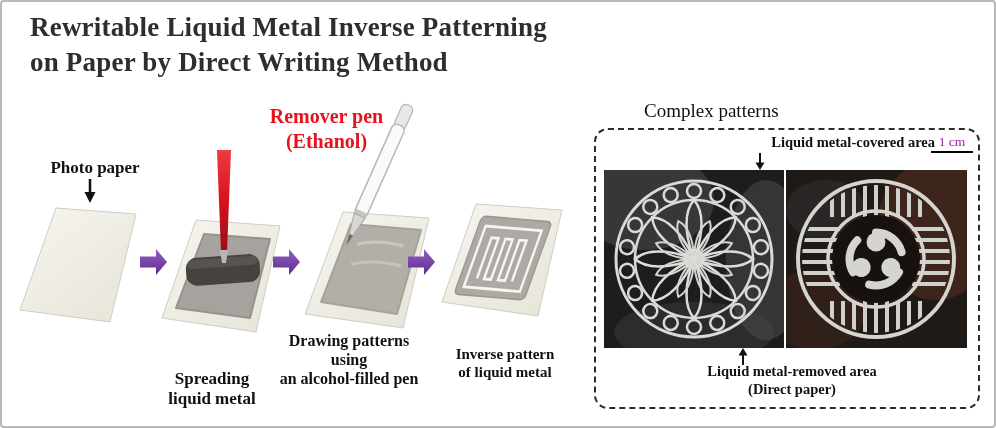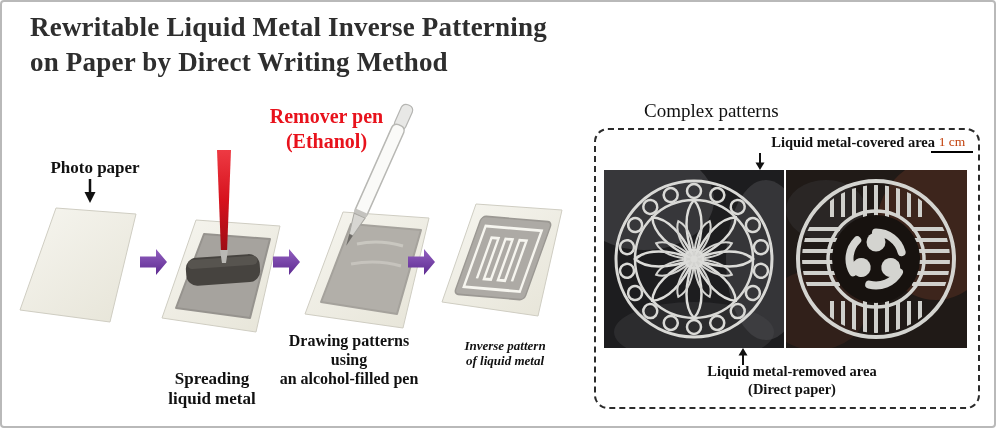--- a/index.html
+++ b/index.html
@@ -7,36 +7,36 @@
     border:2px solid #b9b9b9;border-radius:4px;box-sizing:border-box;overflow:hidden;
     font-family:"Liberation Serif","DejaVu Serif",serif;}
   .abs{position:absolute;}
   
   #title{left:28px;top:8px;font-size:27px;font-weight:bold;color:#2e2e2e;line-height:1.28;letter-spacing:0.2px;}
   
   .cap{font-weight:bold;color:#111;text-align:center;}
   #photo-paper-label{left:33px;top:156px;width:120px;font-size:17px;}
   #caption-spreading{left:148px;top:336px;width:124px;font-size:17px;line-height:1.18;margin-top:31px;}
   #caption-drawing{left:262px;top:329px;width:170px;font-size:16px;line-height:1.2;}
-  #caption-inverse{left:438px;top:336px;width:130px;font-size:13px;line-height:1.18;font-style:italic;}
+  #caption-inverse{left:438px;top:344px;width:130px;font-size:15px;line-height:1.18;}
   #remover-pen-label{left:252px;top:102px;width:145px;font-size:20px;line-height:1.25;color:#e8121c;text-align:center;font-weight:bold;}
   
   #panel1{left:14px;top:198px;}
   #panel2{left:158px;top:140px;}
   #panel3{left:293px;top:90px;}
   #panel4{left:432px;top:196px;}
   #flow-arrow-1{left:138px;top:246px;}
   #flow-arrow-2{left:271px;top:246px;}
   #flow-arrow-3{left:406px;top:246px;}
   #paper-arrow{left:80px;top:176px;}
   
   #complex-heading{left:594px;top:98px;font-size:19px;font-weight:normal;color:#111;margin-left:48px;}
   #dashed-box{left:592px;top:126px;width:386px;height:281px;border:2px dashed #2b2b2b;border-radius:14px;box-sizing:border-box;}
   #covered-label{left:617px;top:132px;width:316px;font-size:14.5px;text-align:right;}
-  #scale-bar{left:929px;top:132px;width:42px;font-size:13.5px;text-align:center;color:#c2410c;
+  #scale-bar{left:929px;top:132px;width:42px;font-size:13.5px;text-align:center;color:#a21caf;
     border-bottom:2.5px solid #000;padding-bottom:1px;}
   #covered-arrow{left:752px;top:151px;}
   #photo-left{left:602px;top:168px;}
   #photo-right{left:784px;top:168px;}
   #removed-arrow{left:735px;top:345px;}
   #removed-label{left:645px;top:360px;width:290px;font-size:14.5px;line-height:1.25;}
 </style>
 </head>
 <body>
 

